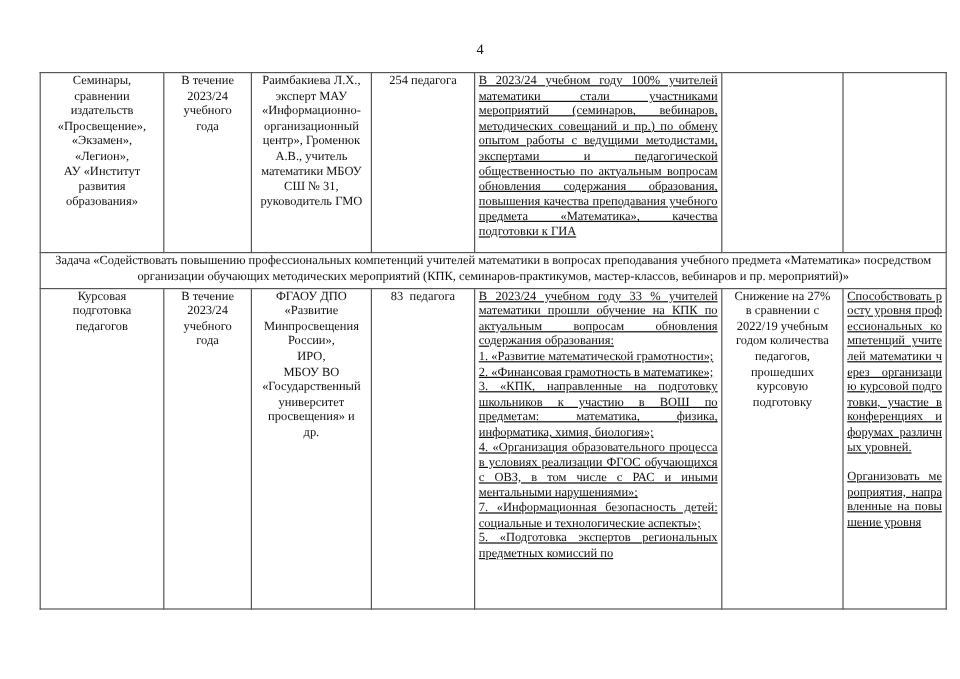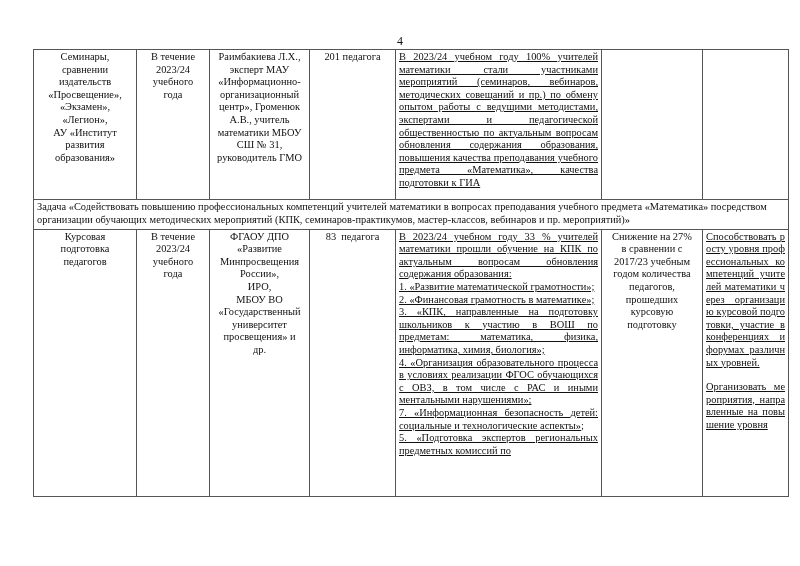--- a/index.html
+++ b/index.html
@@ -1,24 +1,24 @@
 <!DOCTYPE html>
 <html><head>
 <meta charset="utf-8">
 <style>
   html, body { margin: 0; padding: 0; background: #ffffff; }
   body { width: 800px; height: 566px; position: relative; overflow: hidden;
          font-family: "Liberation Serif", "DejaVu Serif", serif; color: #111; }
   .page-num { position: absolute; top: 34px; left: 397px; font-size: 12px; }
-  table.doc { position: absolute; left: 33px; top: 49px; width: 755px;
+  table.doc { position: absolute; left: 33px; top: 60px; width: 755px;
               border-collapse: collapse; table-layout: fixed; font-size: 10.4px; line-height: 12.6px; }
   table.doc td { border: 1.3px solid #555; vertical-align: top; padding: 1px 3px 2px 3px; }
   .c { text-align: center; }
   .j { text-align: justify; text-align-last: auto; text-decoration: underline; }
-  .task td { padding: 3px 4px; text-align: left; line-height: 12.8px; }
+  .task td { padding: 3px 4px; text-align: center; line-height: 12.8px; }
   .pline { display: block; }
   .gap { height: 12px; }
 </style>
 </head>
 <body>
 
 <div class="page-num">4</div>
 
 <table class="doc">
   <colgroup>
@@ -53,21 +53,21 @@
       <span class="pline">Раимбакиева Л.Х.,</span>
       <span class="pline">эксперт МАУ</span>
       <span class="pline">«Информационно-</span>
       <span class="pline">организационный</span>
       <span class="pline">центр», Громенюк</span>
       <span class="pline">А.В., учитель</span>
       <span class="pline">математики МБОУ</span>
       <span class="pline">СШ № 31,</span>
       <span class="pline">руководитель ГМО</span>
     </td>
-    <td class="c">201 педагога</td>
+    <td class="c">254 педагога</td>
     <td class="j">В 2023/24 учебном году 100% учителей математики стали участниками мероприятий (семинаров, вебинаров, методических совещаний и пр.) по обмену опытом работы с ведущими методистами, экспертами и педагогической общественностью по актуальным вопросам обновления содержания образования, повышения качества преподавания учебного предмета «Математика», качества подготовки к ГИА</td>
     <td></td>
     <td></td>
   </tr>
   <tr class="task">
     <td colspan="7">Задача «Содействовать повышению профессиональных компетенций учителей математики в вопросах преподавания учебного предмета «Математика» посредством организации обучающих методических мероприятий (КПК, семинаров-практикумов, мастер-классов, вебинаров и пр. мероприятий)»</td>
   </tr>
   <tr style="height:267px">
     <td class="c">
       <span class="pline">Курсовая</span>
@@ -98,21 +98,21 @@
       <span class="pline">1. «Развитие математической грамотности»;</span>
       <span class="pline">2. «Финансовая грамотность в математике»;</span>
       <span class="pline">3. «КПК, направленные на подготовку школьников к участию в ВОШ по предметам: математика, физика, информатика, химия, биология»;</span>
       <span class="pline">4. «Организация образовательного процесса в условиях реализации ФГОС обучающихся с ОВЗ, в том числе с РАС и иными ментальными нарушениями»;</span>
       <span class="pline">7. «Информационная безопасность детей: социальные и технологические аспекты»;</span>
       <span class="pline">5. «Подготовка экспертов региональных предметных комиссий по</span>
     </td>
     <td class="c">
       <span class="pline">Снижение на 27%</span>
       <span class="pline">в сравнении с</span>
-      <span class="pline">2017/23 учебным</span>
+      <span class="pline">2022/19 учебным</span>
       <span class="pline">годом количества</span>
       <span class="pline">педагогов,</span>
       <span class="pline">прошедших</span>
       <span class="pline">курсовую</span>
       <span class="pline">подготовку</span>
     </td>
     <td class="j" style="word-break:break-all">
       <span class="pline">Способствовать росту уровня профессиональных компетенций учителей математики через организацию курсовой подготовки, участие в конференциях и форумах различных уровней.</span>
       <span class="pline gap"></span>
       <span class="pline">Организовать мероприятия, направленные на повышение уровня</span>

